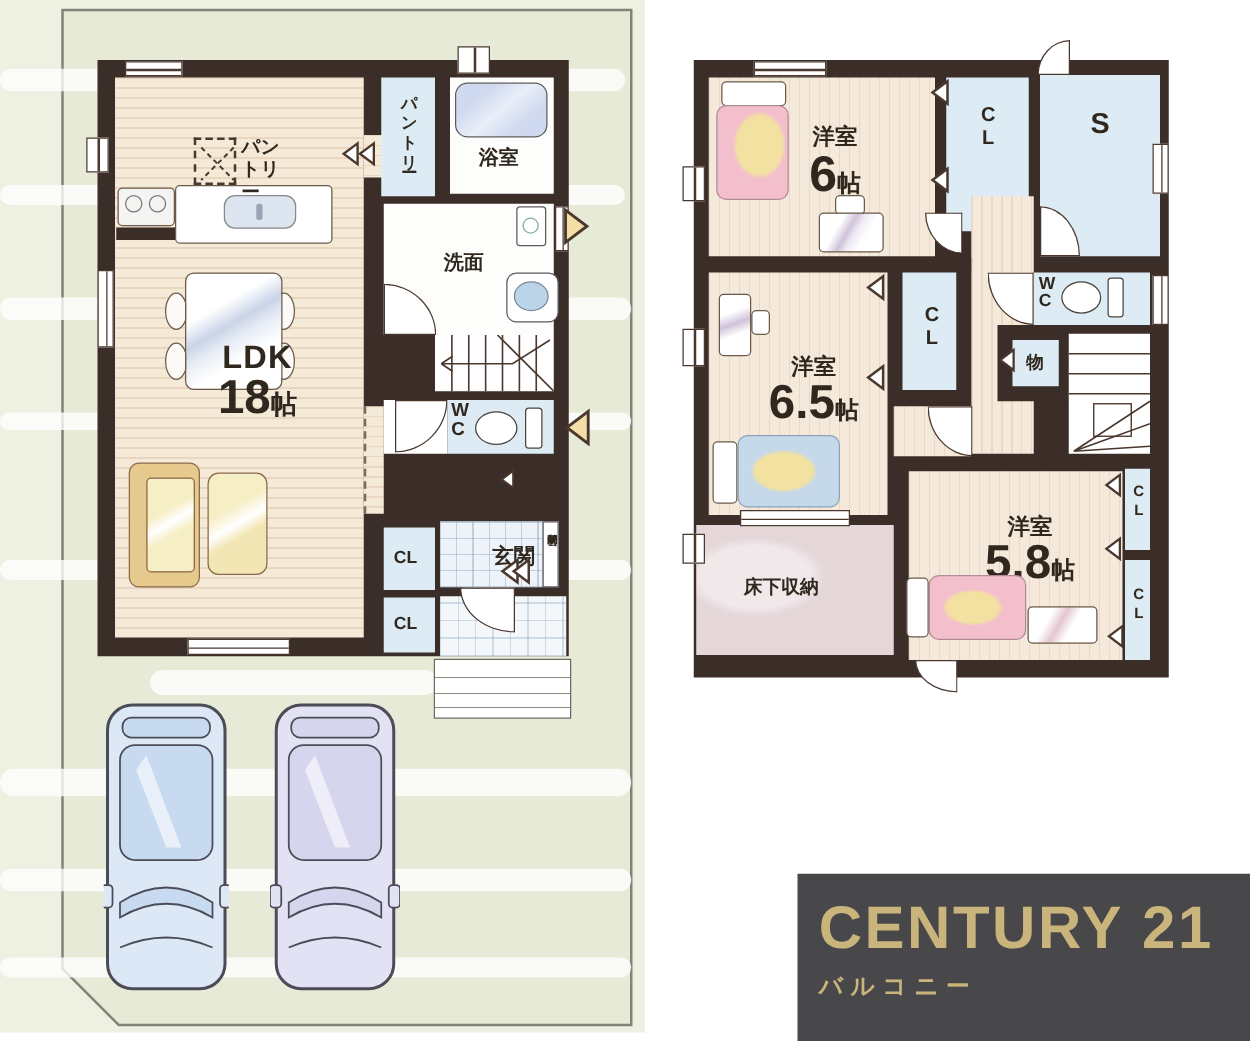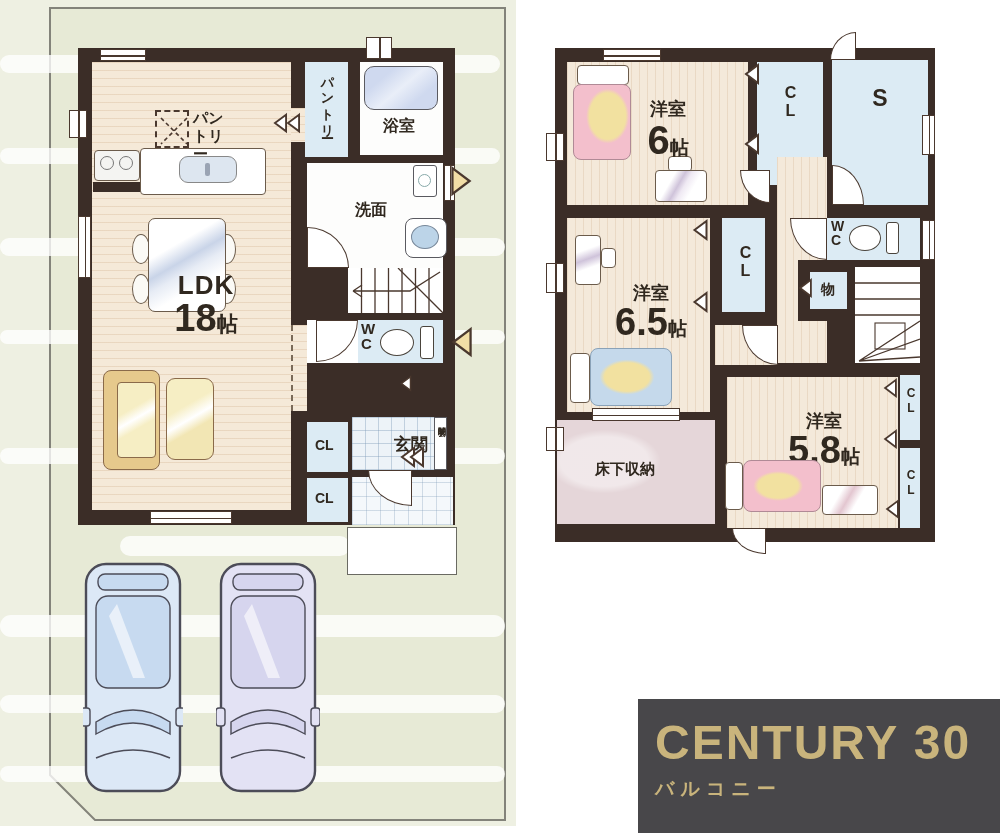--- a/index.html
+++ b/index.html
@@ -294,17 +294,17 @@
     <div class="win win-h" style="left:37px;top:360px;width:88px;height:13px;"></div>
     <div class="win win-v" style="left:-9px;top:85px;width:18px;height:28px;"></div>
     <div class="win win-v" style="left:-9px;top:215px;width:18px;height:30px;"></div>
     <div class="win win-v" style="left:-9px;top:379px;width:18px;height:24px;"></div>
     <div class="win win-h" style="left:48px;top:1px;width:58px;height:12px;"></div>
     <div class="win win-v" style="left:367px;top:67px;width:13px;height:40px;"></div>
     <div class="win win-v" style="left:367px;top:172px;width:13px;height:40px;"></div>
   </div>
 
   <div class="abs" style="left:638px;top:699px;width:362px;height:134px;background:#48474a;z-index:6;padding:20px 0 0 17px;">
-    <div style="font-size:48px;font-weight:700;color:#c9b47c;letter-spacing:2px;line-height:1;">CENTURY 30</div>
+    <div style="font-size:48px;font-weight:700;color:#c9b47c;letter-spacing:2px;line-height:1;">CENTURY 21</div>
     <div style="font-size:19px;font-weight:700;color:#c9b47c;letter-spacing:6px;margin-top:9px;">バルコニー</div>
   </div>
 
 </div>
 
 </body></html>

